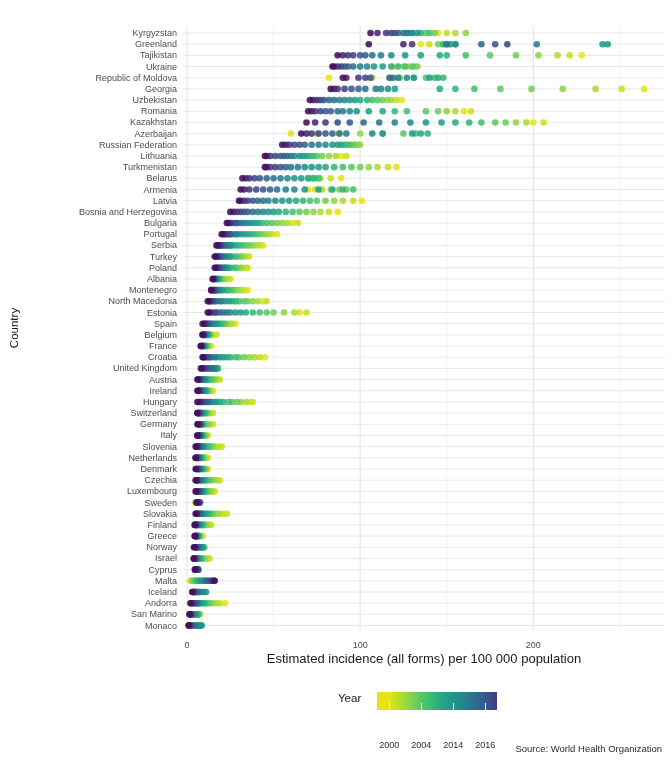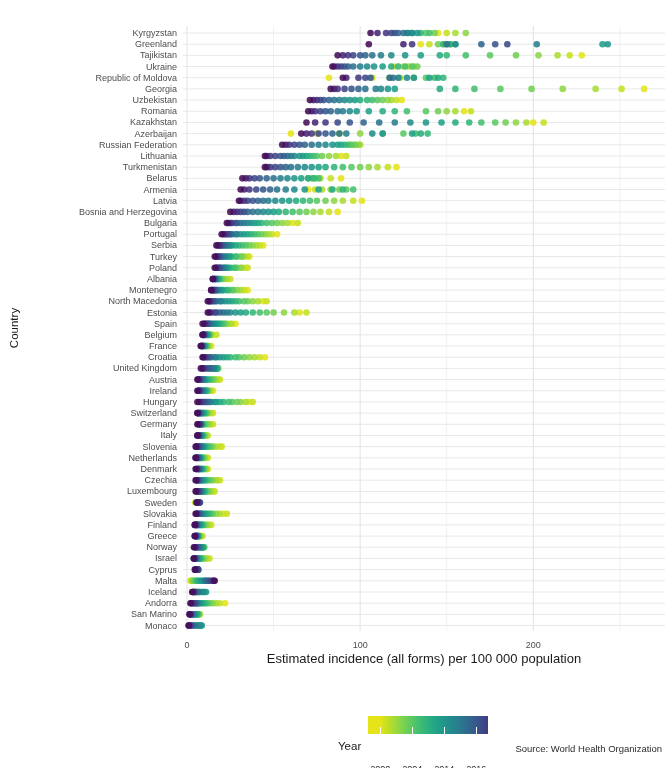--- a/index.html
+++ b/index.html
@@ -5,21 +5,21 @@
   html,body{margin:0;padding:0;background:#fff;}
   .fig{position:relative;width:672px;height:768px;background:#ffffff;overflow:hidden;
        font-family:"Liberation Sans","DejaVu Sans",sans-serif;color:#1a1a1a;}
   .title{position:absolute;top:6px;left:183px;width:482px;text-align:center;
          font-size:11.5px;color:#1a1a1a;}
   .ylab{position:absolute;top:322px;left:-26px;width:80px;text-align:center;
         transform:rotate(-90deg);font-size:11.5px;color:#1a1a1a;}
   .xlab{position:absolute;top:651px;left:183px;width:482px;text-align:center;
         font-size:13px;color:#1a1a1a;}
   svg#plot{position:absolute;top:0;left:0;}
-  .legend{position:absolute;top:716px;left:338px;display:flex;align-items:flex-end;}
+  .legend{position:absolute;top:692px;left:338px;display:flex;align-items:flex-start;gap:9px;}
   .legend-title{font-size:11.5px;color:#1a1a1a;margin-right:7px;}
   .colorbar-wrap{position:relative;width:120px;height:36px;}
   .colorbar{position:absolute;top:0;left:0;width:120px;height:18px;}
   .cb-tick{position:absolute;top:11px;width:1px;height:7px;background:#ffffff;}
   .cb-lab{position:absolute;top:20px;width:34px;margin-left:-17px;text-align:center;
           font-size:9px;color:#2b2b2b;margin-top:28px;}
   .caption{position:absolute;top:743px;right:10px;font-size:9.5px;color:#2b2b2b;}
   text.ytick{font-size:9px;fill:#4d4d4d;}
   text.xtick{font-size:9px;fill:#4d4d4d;}
 </style>

